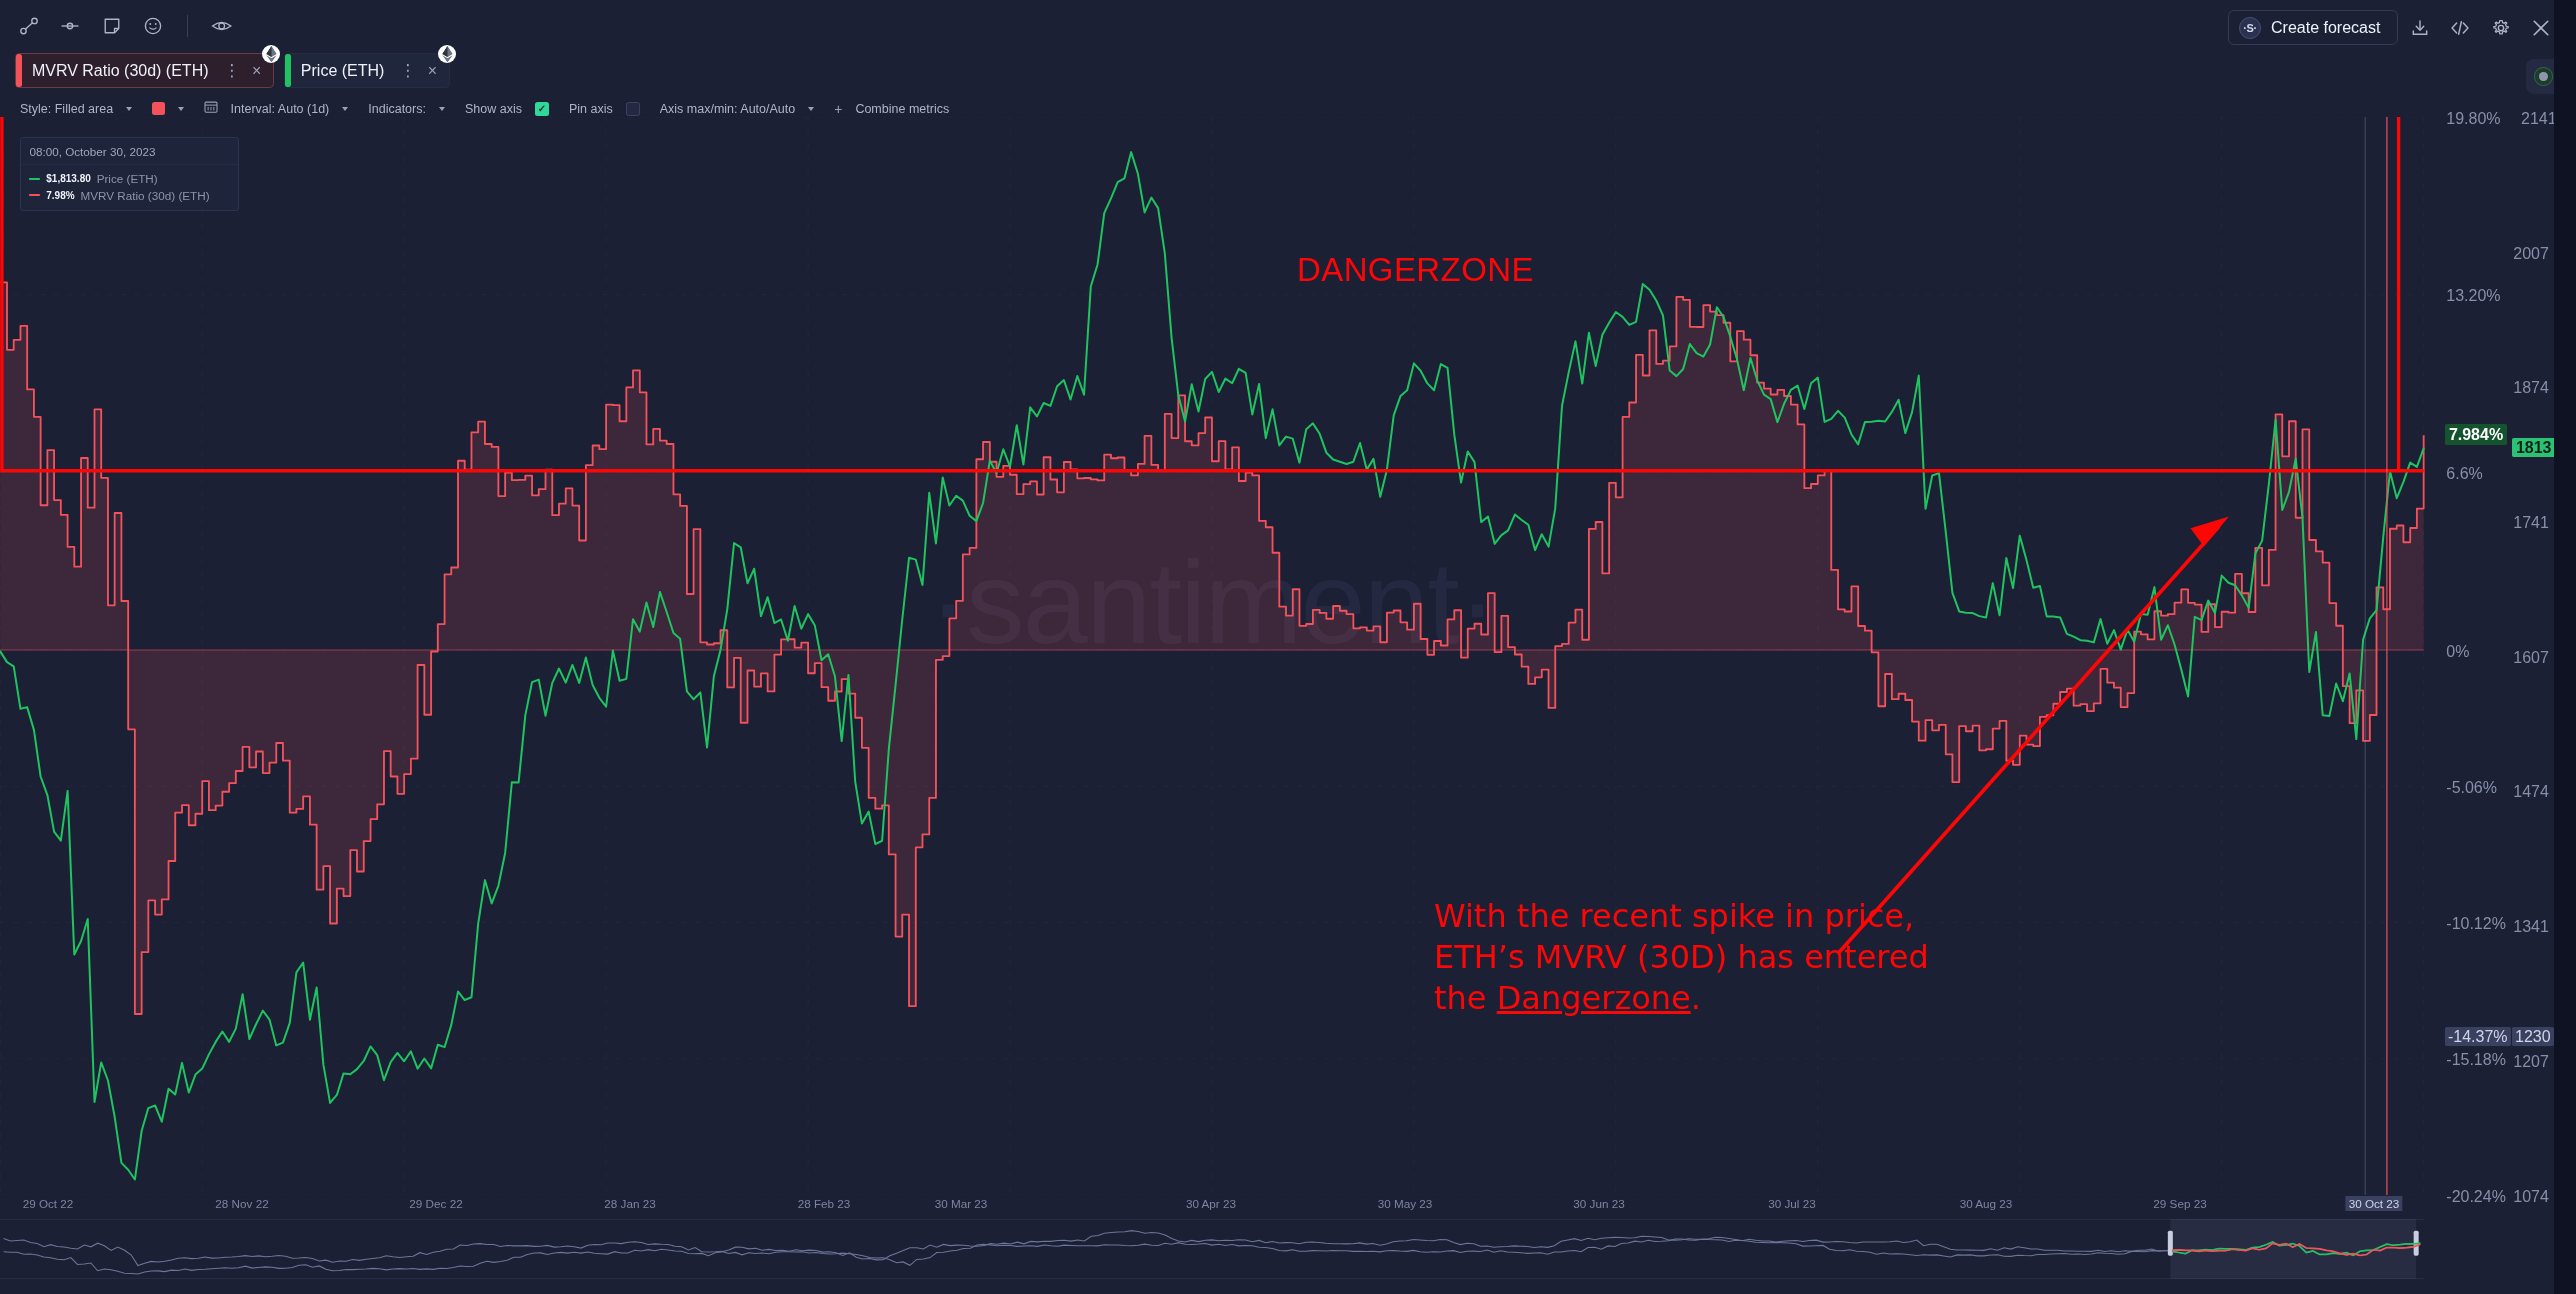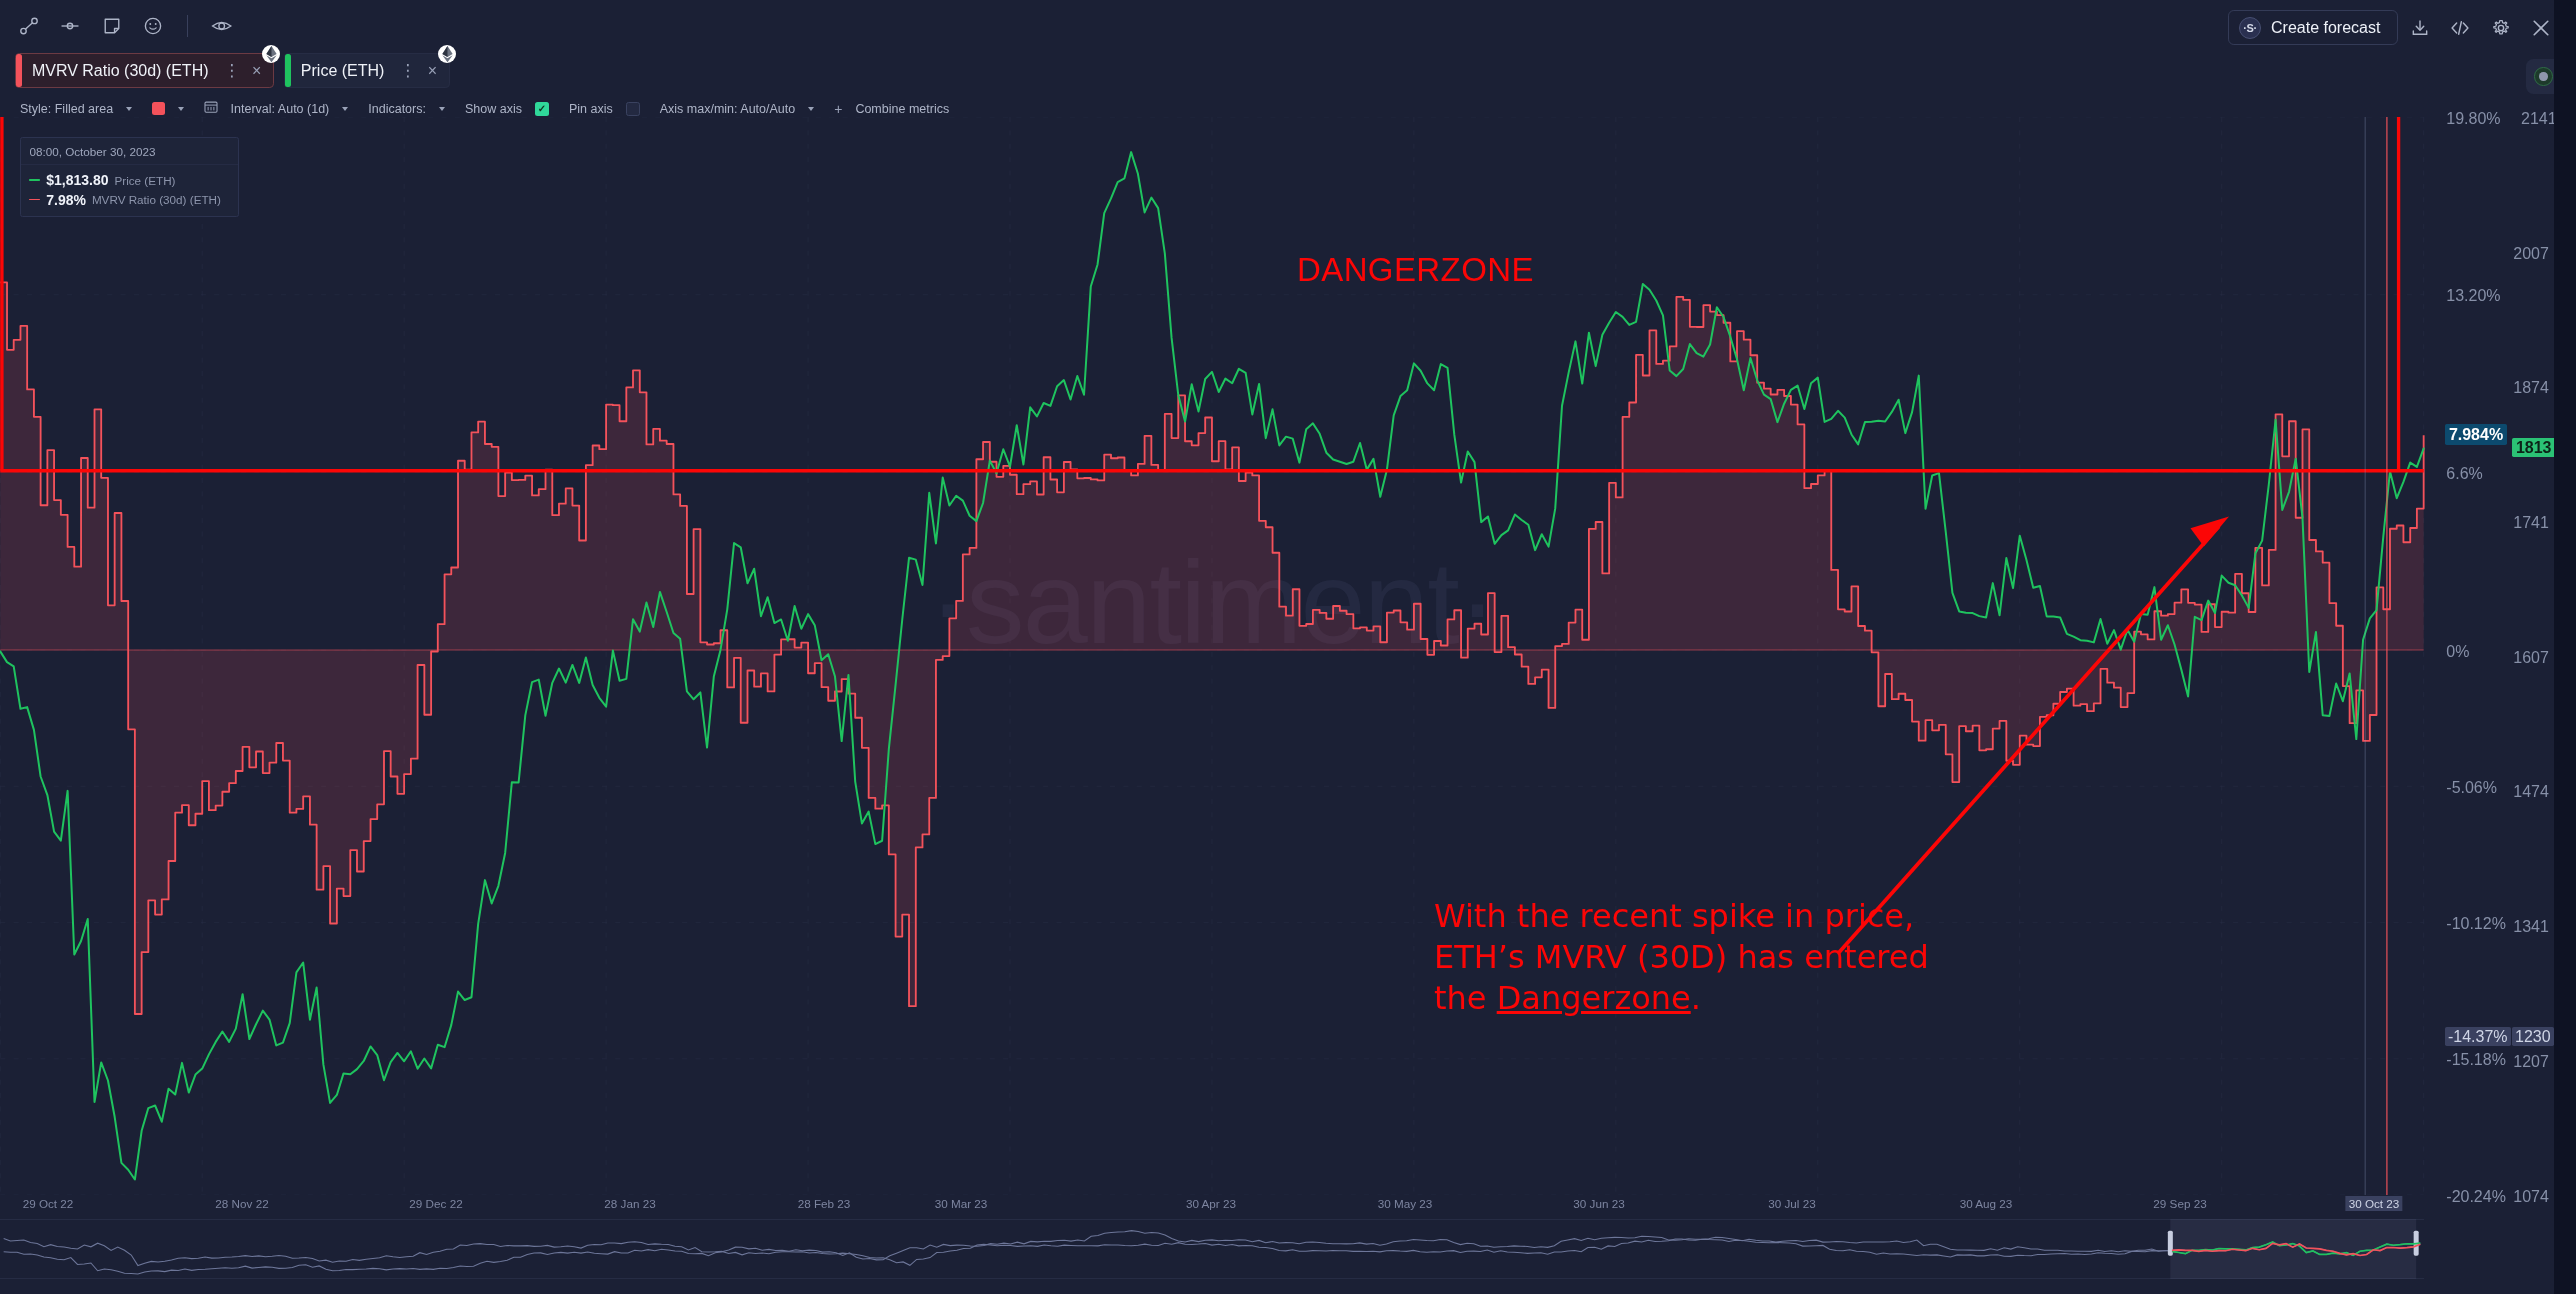--- a/index.html
+++ b/index.html
@@ -90,31 +90,31 @@
   
   .legend {
     position:absolute; left: 20px; top: 20px; width: 219px;
     background: #1e2439; border: 0.8px solid #2c3350; border-radius: 2.5px;
     padding: 0; font-size: 11.7px;
   }
   .legend .ldate { padding: 6.7px 8.4px 5.9px; color:#9fa7bd; font-size: 11.7px; border-bottom: 0.8px solid #252b44; }
   .legend .lrows { padding: 5.9px 8.4px 6.7px; }
   .legend .lrow { display:flex; align-items:center; gap: 5.9px; padding: 1.7px 0; white-space: nowrap; }
   .dash { width: 11px; height: 1.7px; border-radius: 0.8px; flex: none; }
-  .lval { color: #f0f3fa; font-weight: bold; font-size: 14px; }
+  .lval { color: #f0f3fa; font-weight: bold; font-size: 10px; }
   .lname { color: #8d95ac; font-size: 11.7px; }
 
   
   .axis { position:absolute; top: 117px; height: 1078px; }
   .axis .tick { position:absolute; font-size: 16px; white-space:nowrap; }
   .axis-mvrv { left: 2443px; width: 75px; color: #8790a8; }
   .axis-price { left: 2510px; width: 67px; color: #8790a8; }
   .tick-hl { background: #3a4160; border-radius: 1.7px; padding: 0.8px 3.3px; color: #cfd5e6; }
   .tick-price-hl { background: #2bc275; border-radius: 1.7px; padding: 0.8px 4.2px; color: #0c2418; font-weight: bold; }
-  .tick-mvrv-hl { background: #0c4a6e; border-radius: 1.7px; padding: 1.7px 4.2px; color: #ffffff; font-weight: bold; }
+  .tick-mvrv-hl { background: #14532d; border-radius: 1.7px; padding: 1.7px 4.2px; color: #ffffff; font-weight: bold; }
 
   
   .xaxis { position:absolute; left:0; top: 1197px; width: 2424px; height: 20px; }
   .xaxis .xt { position:absolute; font-size: 11.7px; color: #7d85a0; transform: translateX(-50%); white-space:nowrap;}
   .xt-hl { background: #3a4160; border-radius: 0; padding: 0.8px 3.3px; color: #cfd5e6; }
 
   
   .nav { position:absolute; left: 0; top: 1219px; width: 2424px; height: 60px; }
   .nav-frame { position:absolute; left:0; top:0; width: 2424px; height: 60px; border-top: 0.8px solid #262c44; border-bottom: 0.8px solid #262c44;}
 

